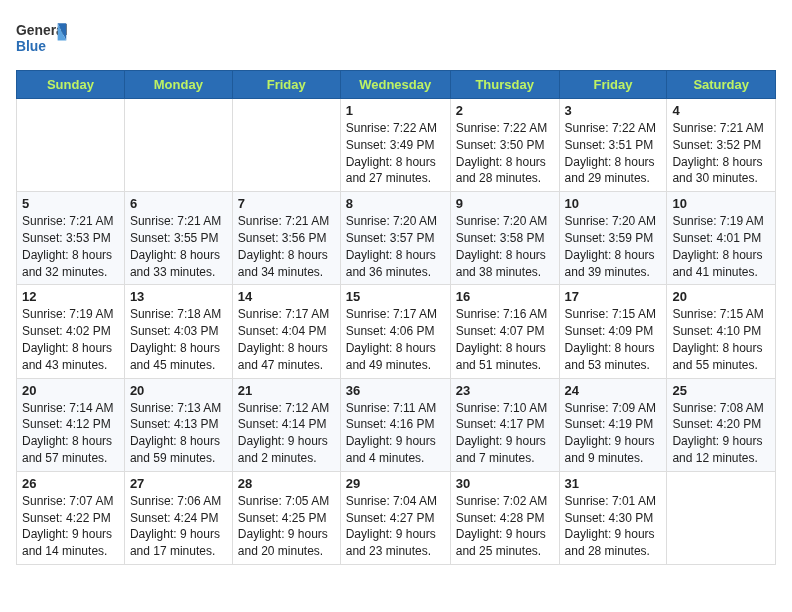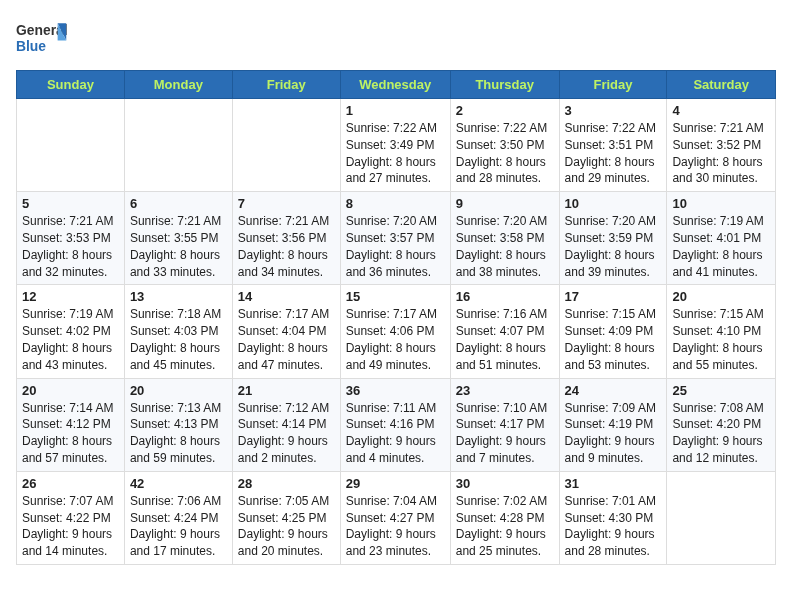--- a/index.html
+++ b/index.html
@@ -273,21 +273,21 @@
         </td>
       </tr>
       <tr>
         <td>
           <span class="day-number">26</span>
           <div class="day-info">Sunrise: 7:07 AM
 Sunset: 4:22 PM
 Daylight: 9 hours and 14 minutes.</div>
         </td>
         <td>
-          <span class="day-number">42</span>
+          <span class="day-number">27</span>
           <div class="day-info">Sunrise: 7:06 AM
 Sunset: 4:24 PM
 Daylight: 9 hours and 17 minutes.</div>
         </td>
         <td>
           <span class="day-number">28</span>
           <div class="day-info">Sunrise: 7:05 AM
 Sunset: 4:25 PM
 Daylight: 9 hours and 20 minutes.</div>
         </td>

